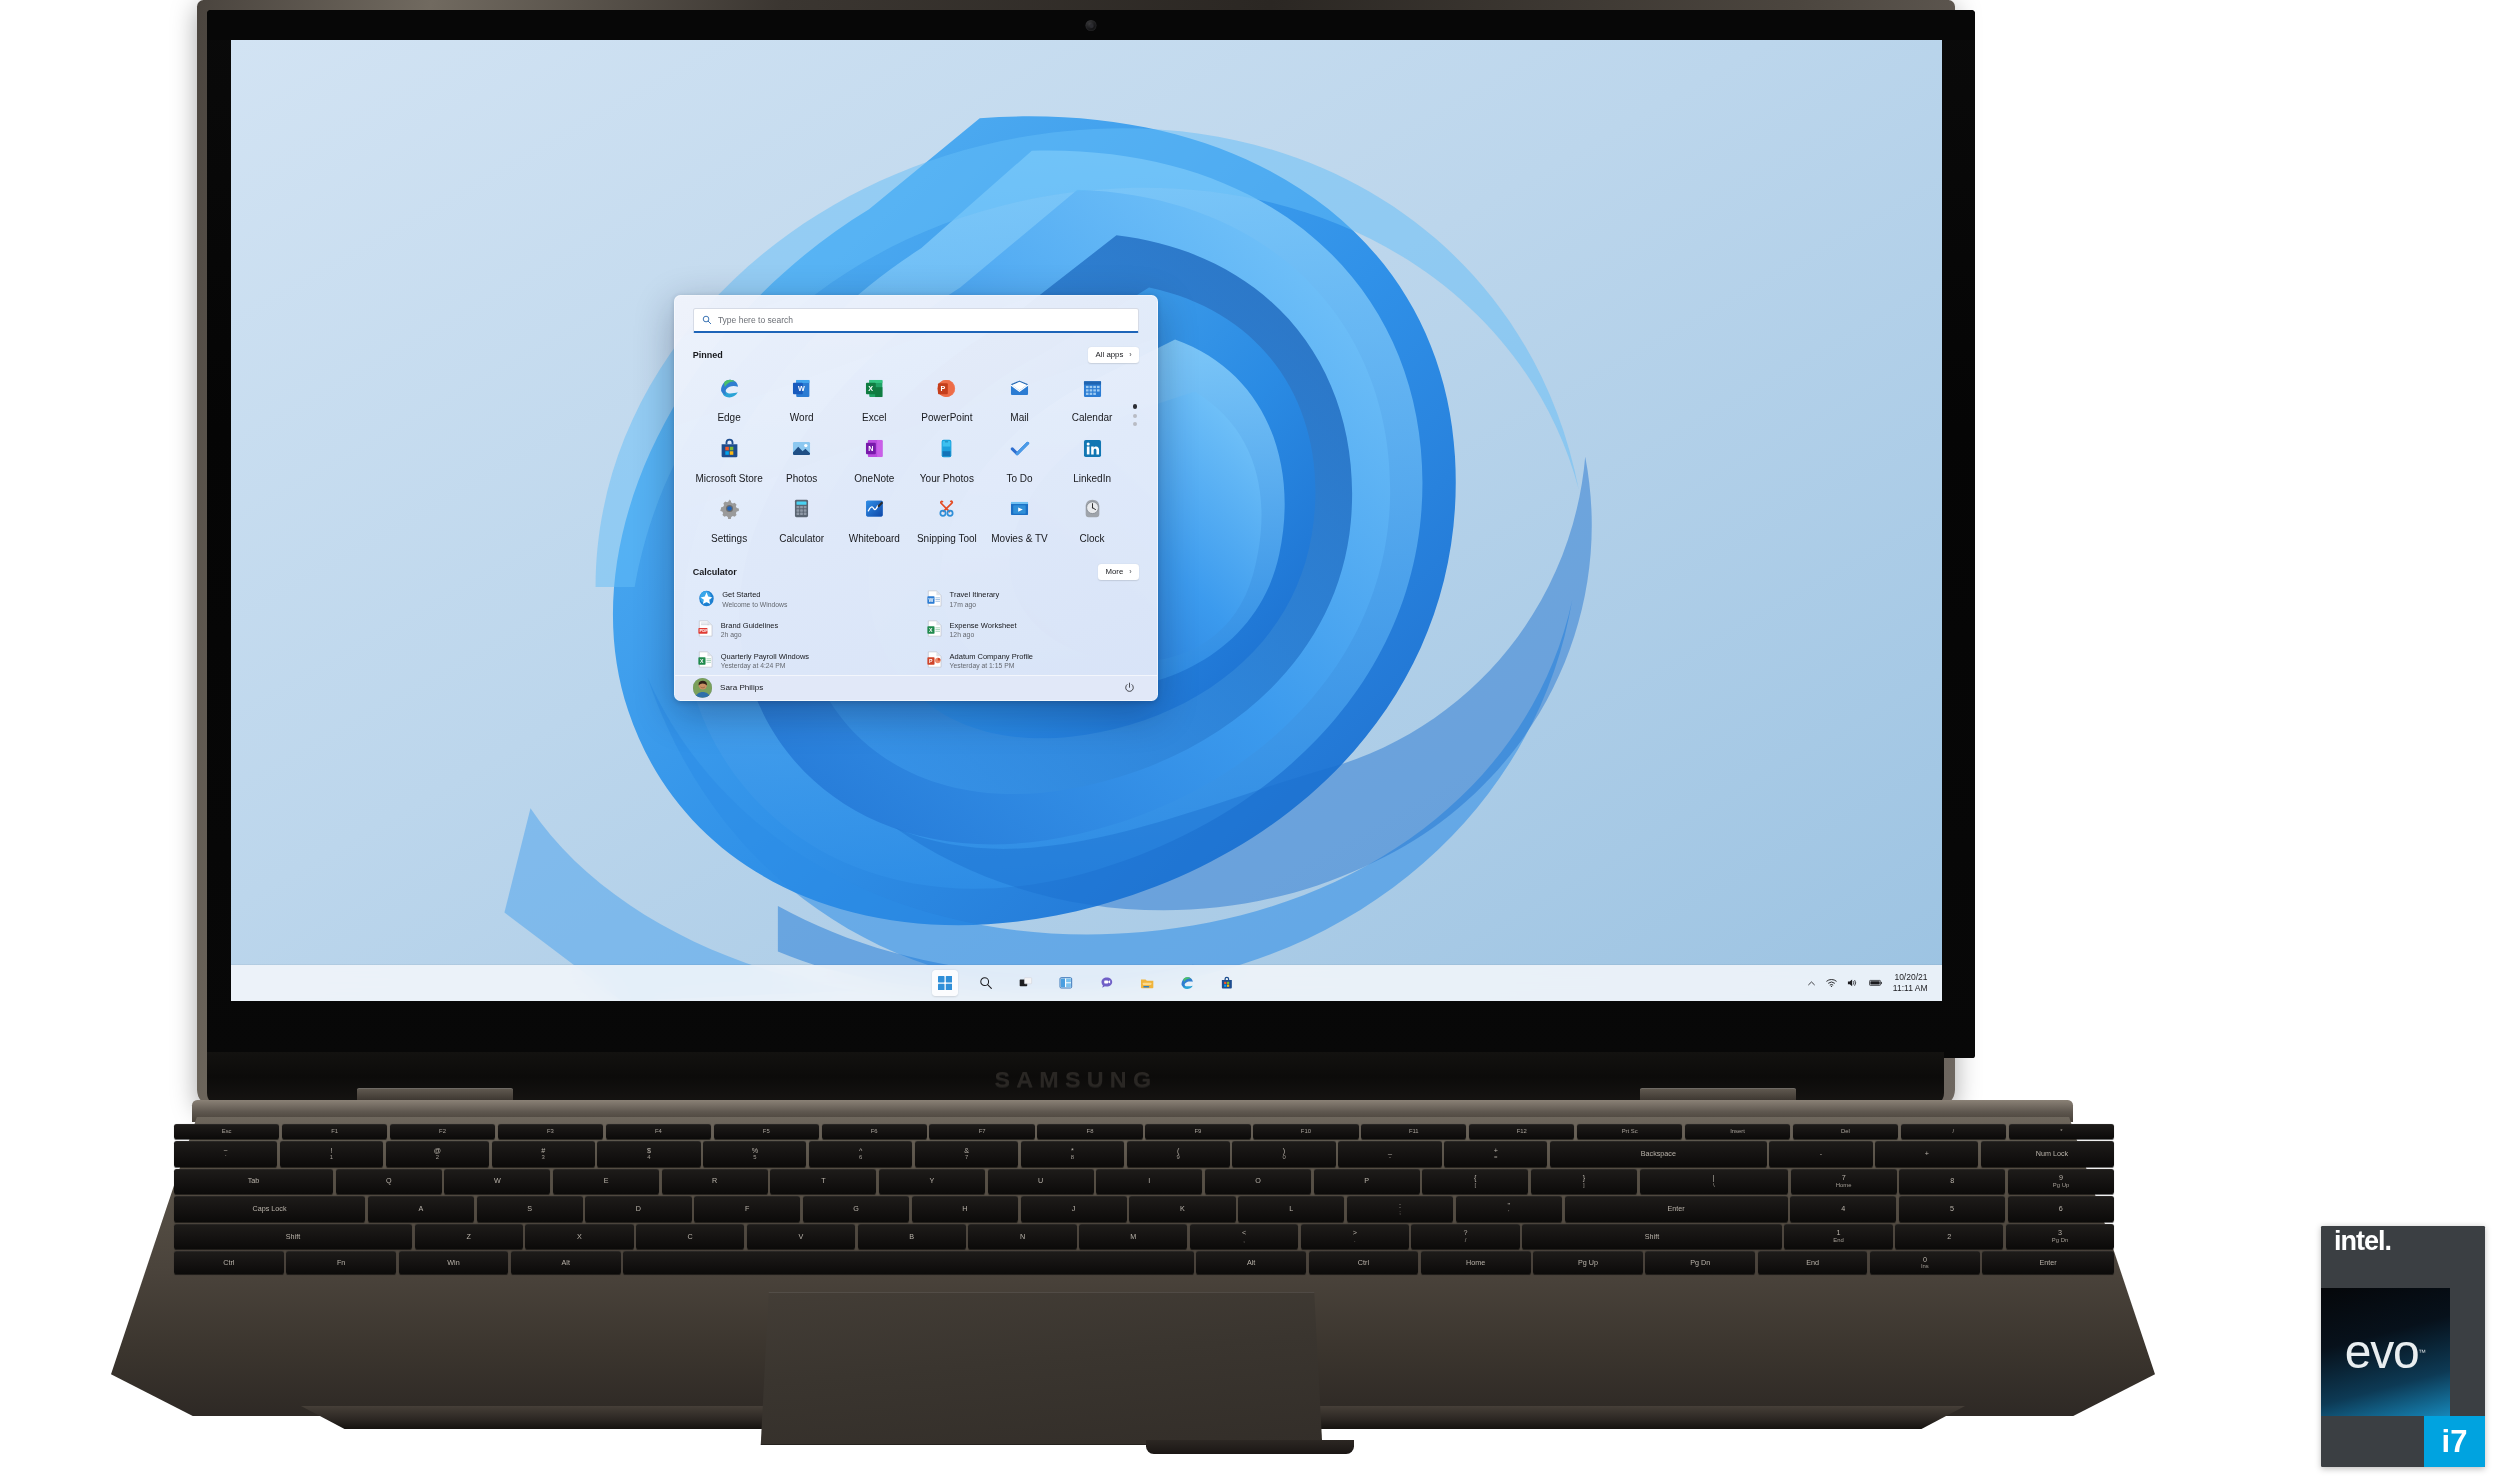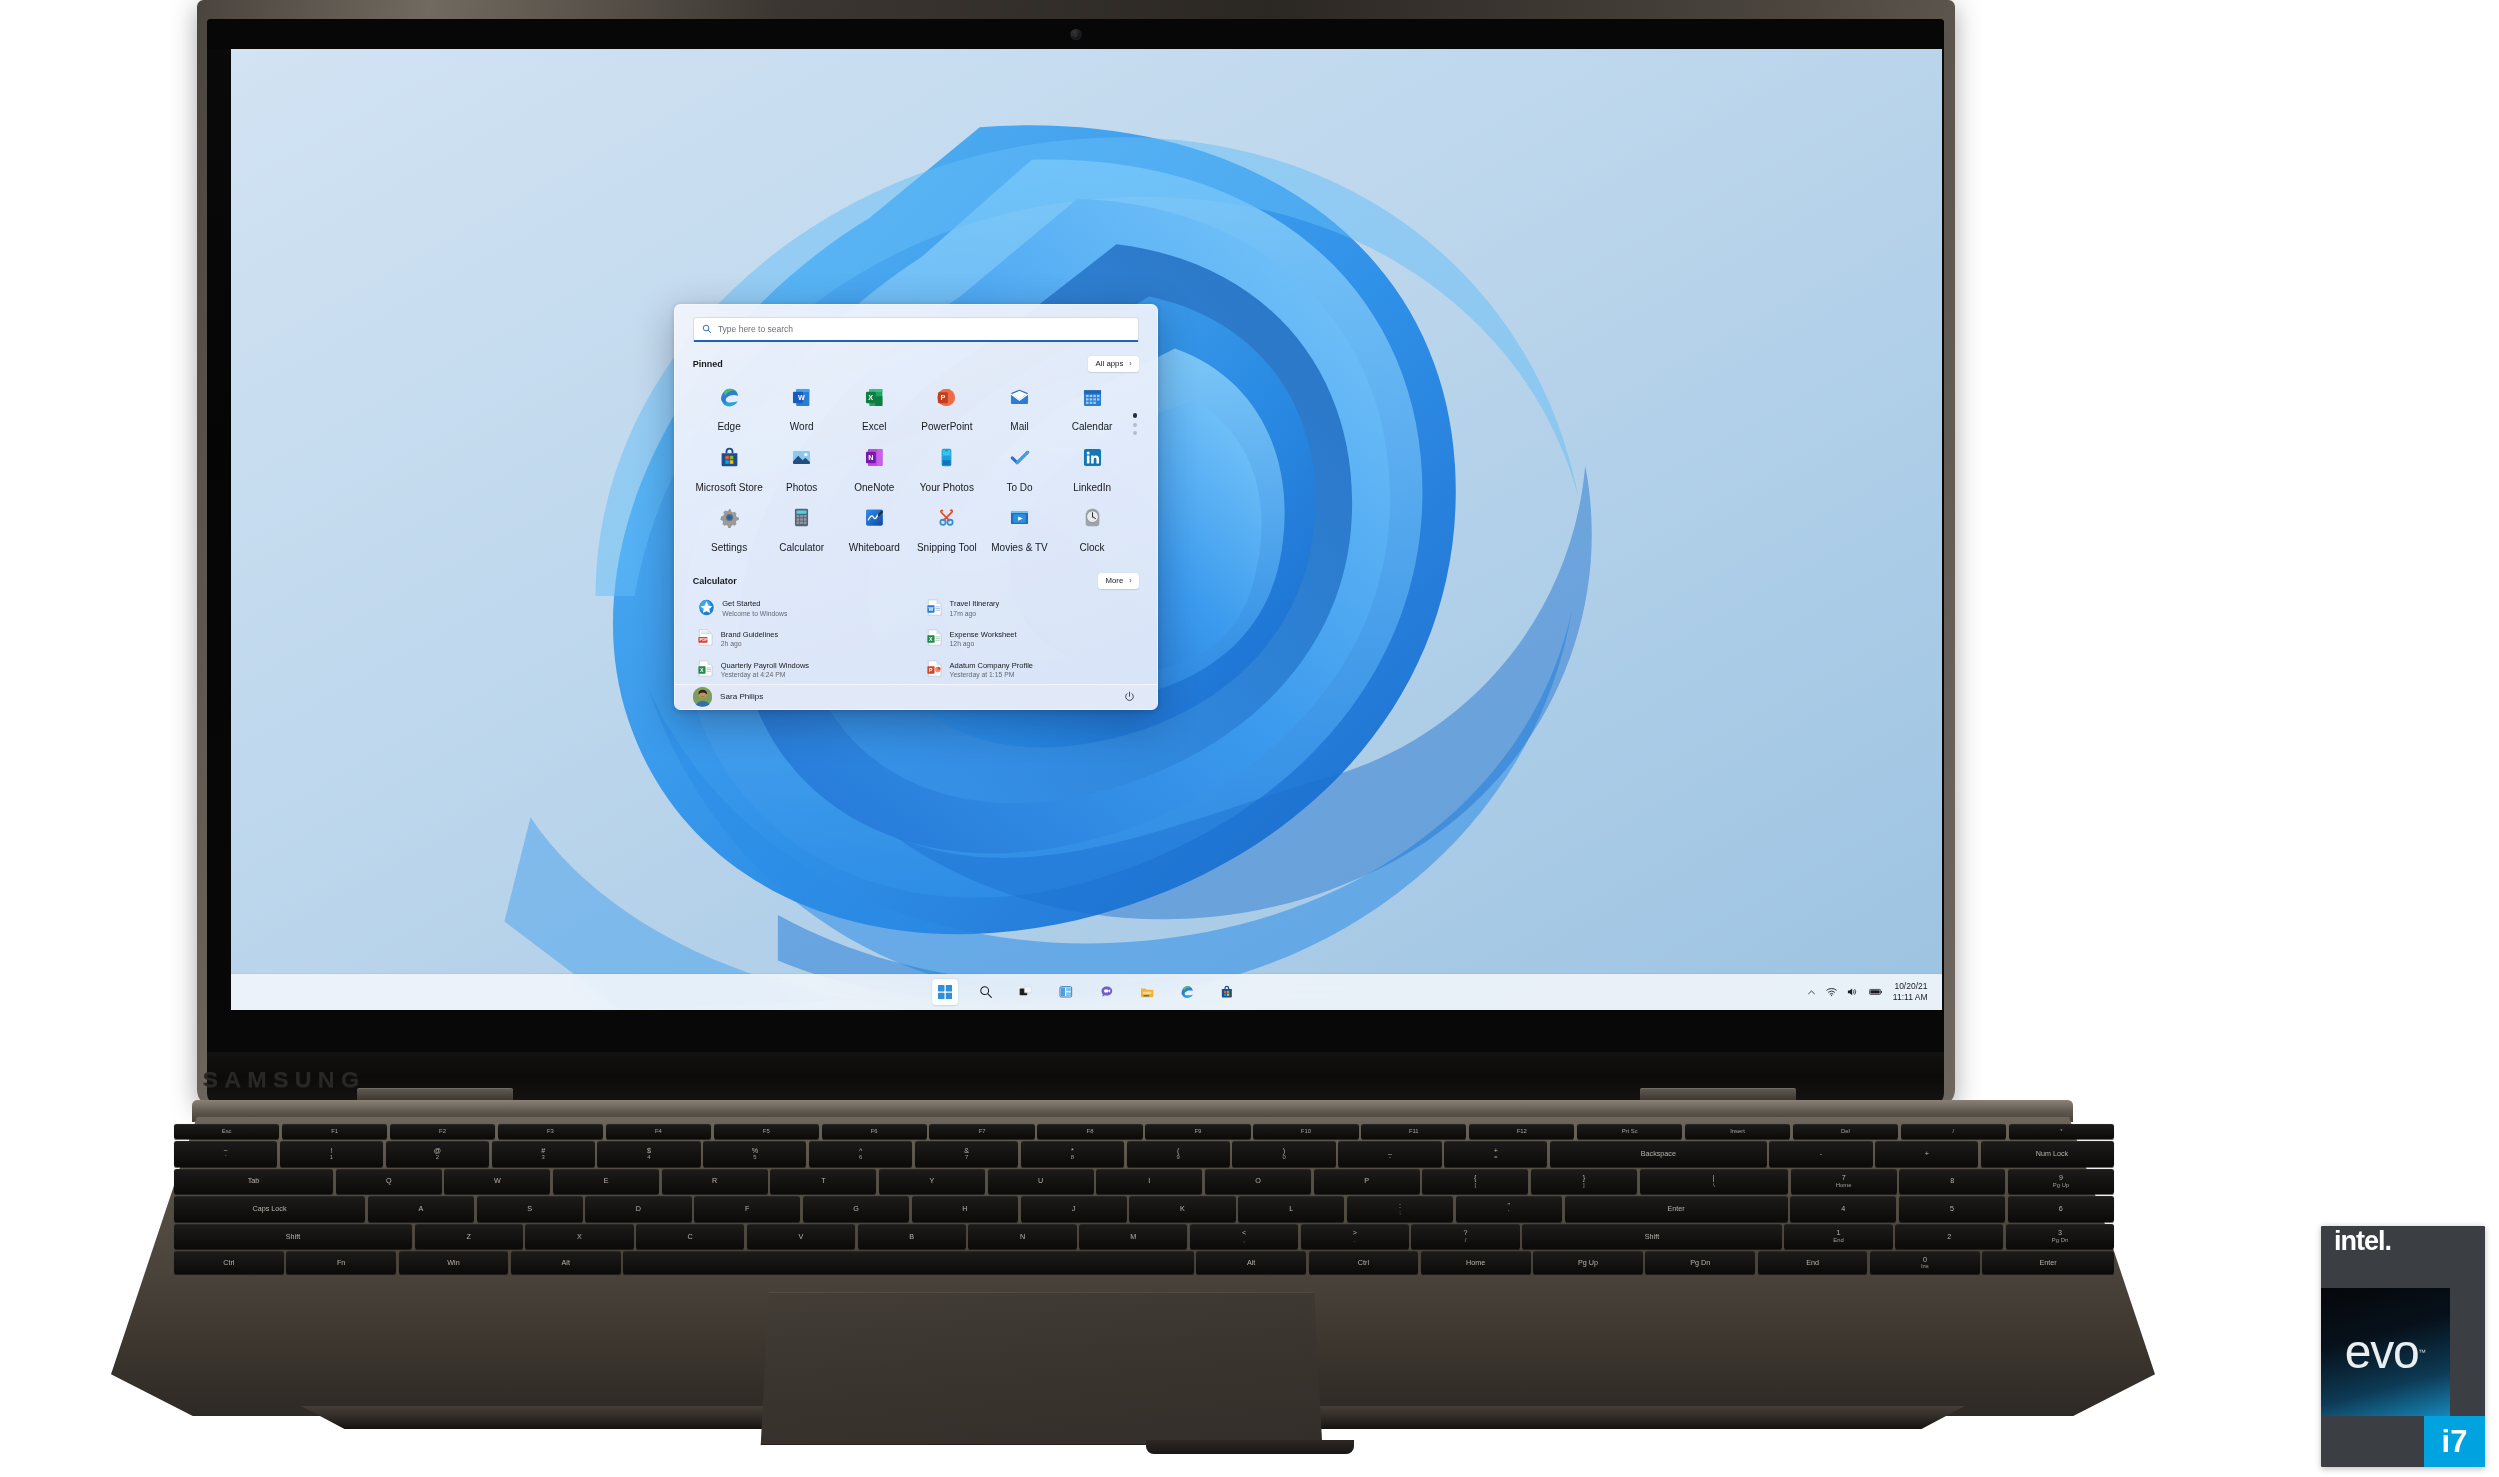--- a/index.html
+++ b/index.html
@@ -10,23 +10,24 @@
   #laptop{position:absolute;left:0;top:0;width:2500px;height:1477px;}
 
   
   .lid{
     position:absolute;left:197px;top:0px;width:1758px;height:1107px;
     background:linear-gradient(100deg,#4a443e 0%,#716a60 12%,#3b3631 30%,#2b2723 55%,#4c463f 82%,#6e6760 100%);
     border-radius:6.5px 6.5px 17px 17px;
     box-shadow:0 6.5px 26px rgba(0,0,0,.35);
   }
   .lid-inner{
-    position:absolute;left:10.4px;top:19px;width:1737px;height:1048px;
+    position:absolute;left:10.4px;top:10px;width:1737px;height:1048px;
     background:linear-gradient(180deg,#0a0a0a 0%,#050505 40%,#080808 100%);
     border-radius:3.9px 3.9px 2.6px 2.6px;
+    padding-left:31px;
   }
   .bezel-top{
     position:absolute;left:0;top:0;width:100%;height:30px;background:#070707;border-radius:3.9px 3.9px 0 0;
   }
   .webcam{
     position:absolute;left:50%;top:10.4px;transform:translateX(-50%);
     width:11px;height:11px;border-radius:50%;
     background:radial-gradient(circle at 38% 35%,#3a3a3c 0%,#151517 55%,#0a0a0b 100%);
     box-shadow:inset 0 0 2px rgba(255,255,255,.18);
   }
@@ -35,21 +36,21 @@
   
   .screen{
     position:absolute;left:23.4px;top:30px;width:1711px;height:961px;
     overflow:hidden;background:#bcd3e8;
   }
 
   
   .chin{
     position:absolute;left:10.4px;top:1052px;width:1737px;height:55px;
     background:linear-gradient(180deg,#131210 0%,#0c0b0a 45%,#171513 100%);
-    border-radius:0 0 14.3px 14.3px;display:flex;align-items:center;
+    border-radius:0 0 14.3px 14.3px;display:flex;align-items:center;justify-content:center;
   }
   .brand{
     font-family:"Liberation Sans",sans-serif;font-weight:700;letter-spacing:5.9px;
     font-size:22px;color:#2a2724;text-shadow:0 0.7px 0 rgba(255,255,255,.06);
     transform:scaleX(1.06);
   }
 
   
   .deck{
     position:absolute;left:111px;top:1100px;width:2044px;height:352px;

